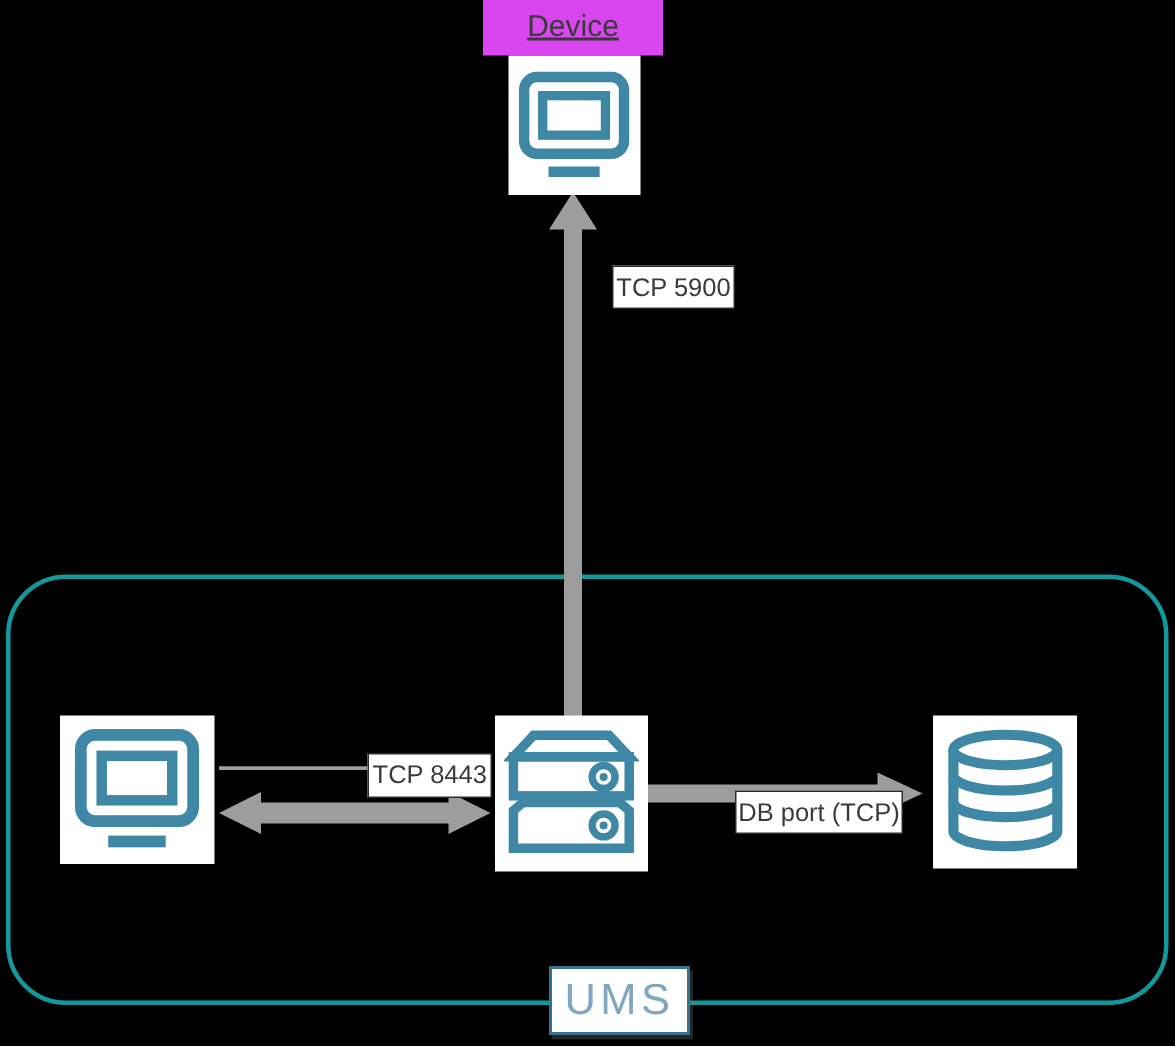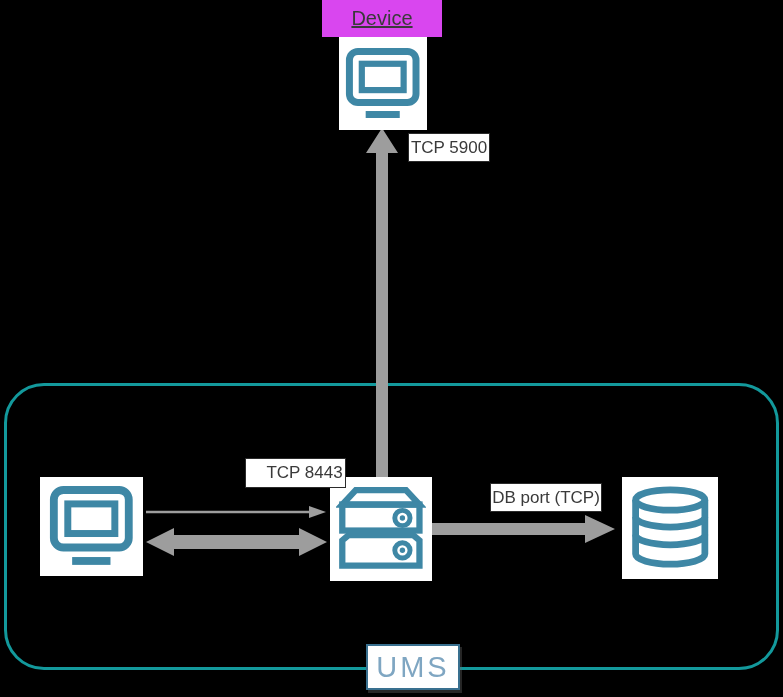--- a/index.html
+++ b/index.html
@@ -36,32 +36,33 @@
 
   
   .port-label{
     background:#fff;
     border:1px solid #2b2b2b;
     color:var(--label-text,#3A3A3A);
     font-size:17px;
     display:flex;align-items:center;justify-content:center;
     z-index:4;
     white-space:nowrap;
+    margin-top:44px;
   }
   #device-label{
     left:322px;top:0;width:120px;height:37px;
     background:#d946ef;border:none;
     color:var(--label-text,#3A3A3A);
     font-size:20px;
     display:flex;align-items:center;justify-content:center;
     z-index:4;
     text-decoration:underline;
   }
   #tcp5900-label{left:408px;top:133px;width:80px;height:27px;}
-  #tcp8443-label{left:245px;top:458px;width:81px;height:28px;padding-left:18px;}
+  #tcp8443-label{left:245px;top:458px;width:81px;height:28px;}
   #dbport-label{left:490px;top:483px;width:110px;height:27px;}
 
   
   .arrow{z-index:2;}
   .arrow polygon{fill:var(--arrow,#9D9D9D);}
   .arrow line{stroke:var(--arrow,#9D9D9D);}
 
   
   #ums-label{
     left:333px;top:644px;width:90px;height:42px;

